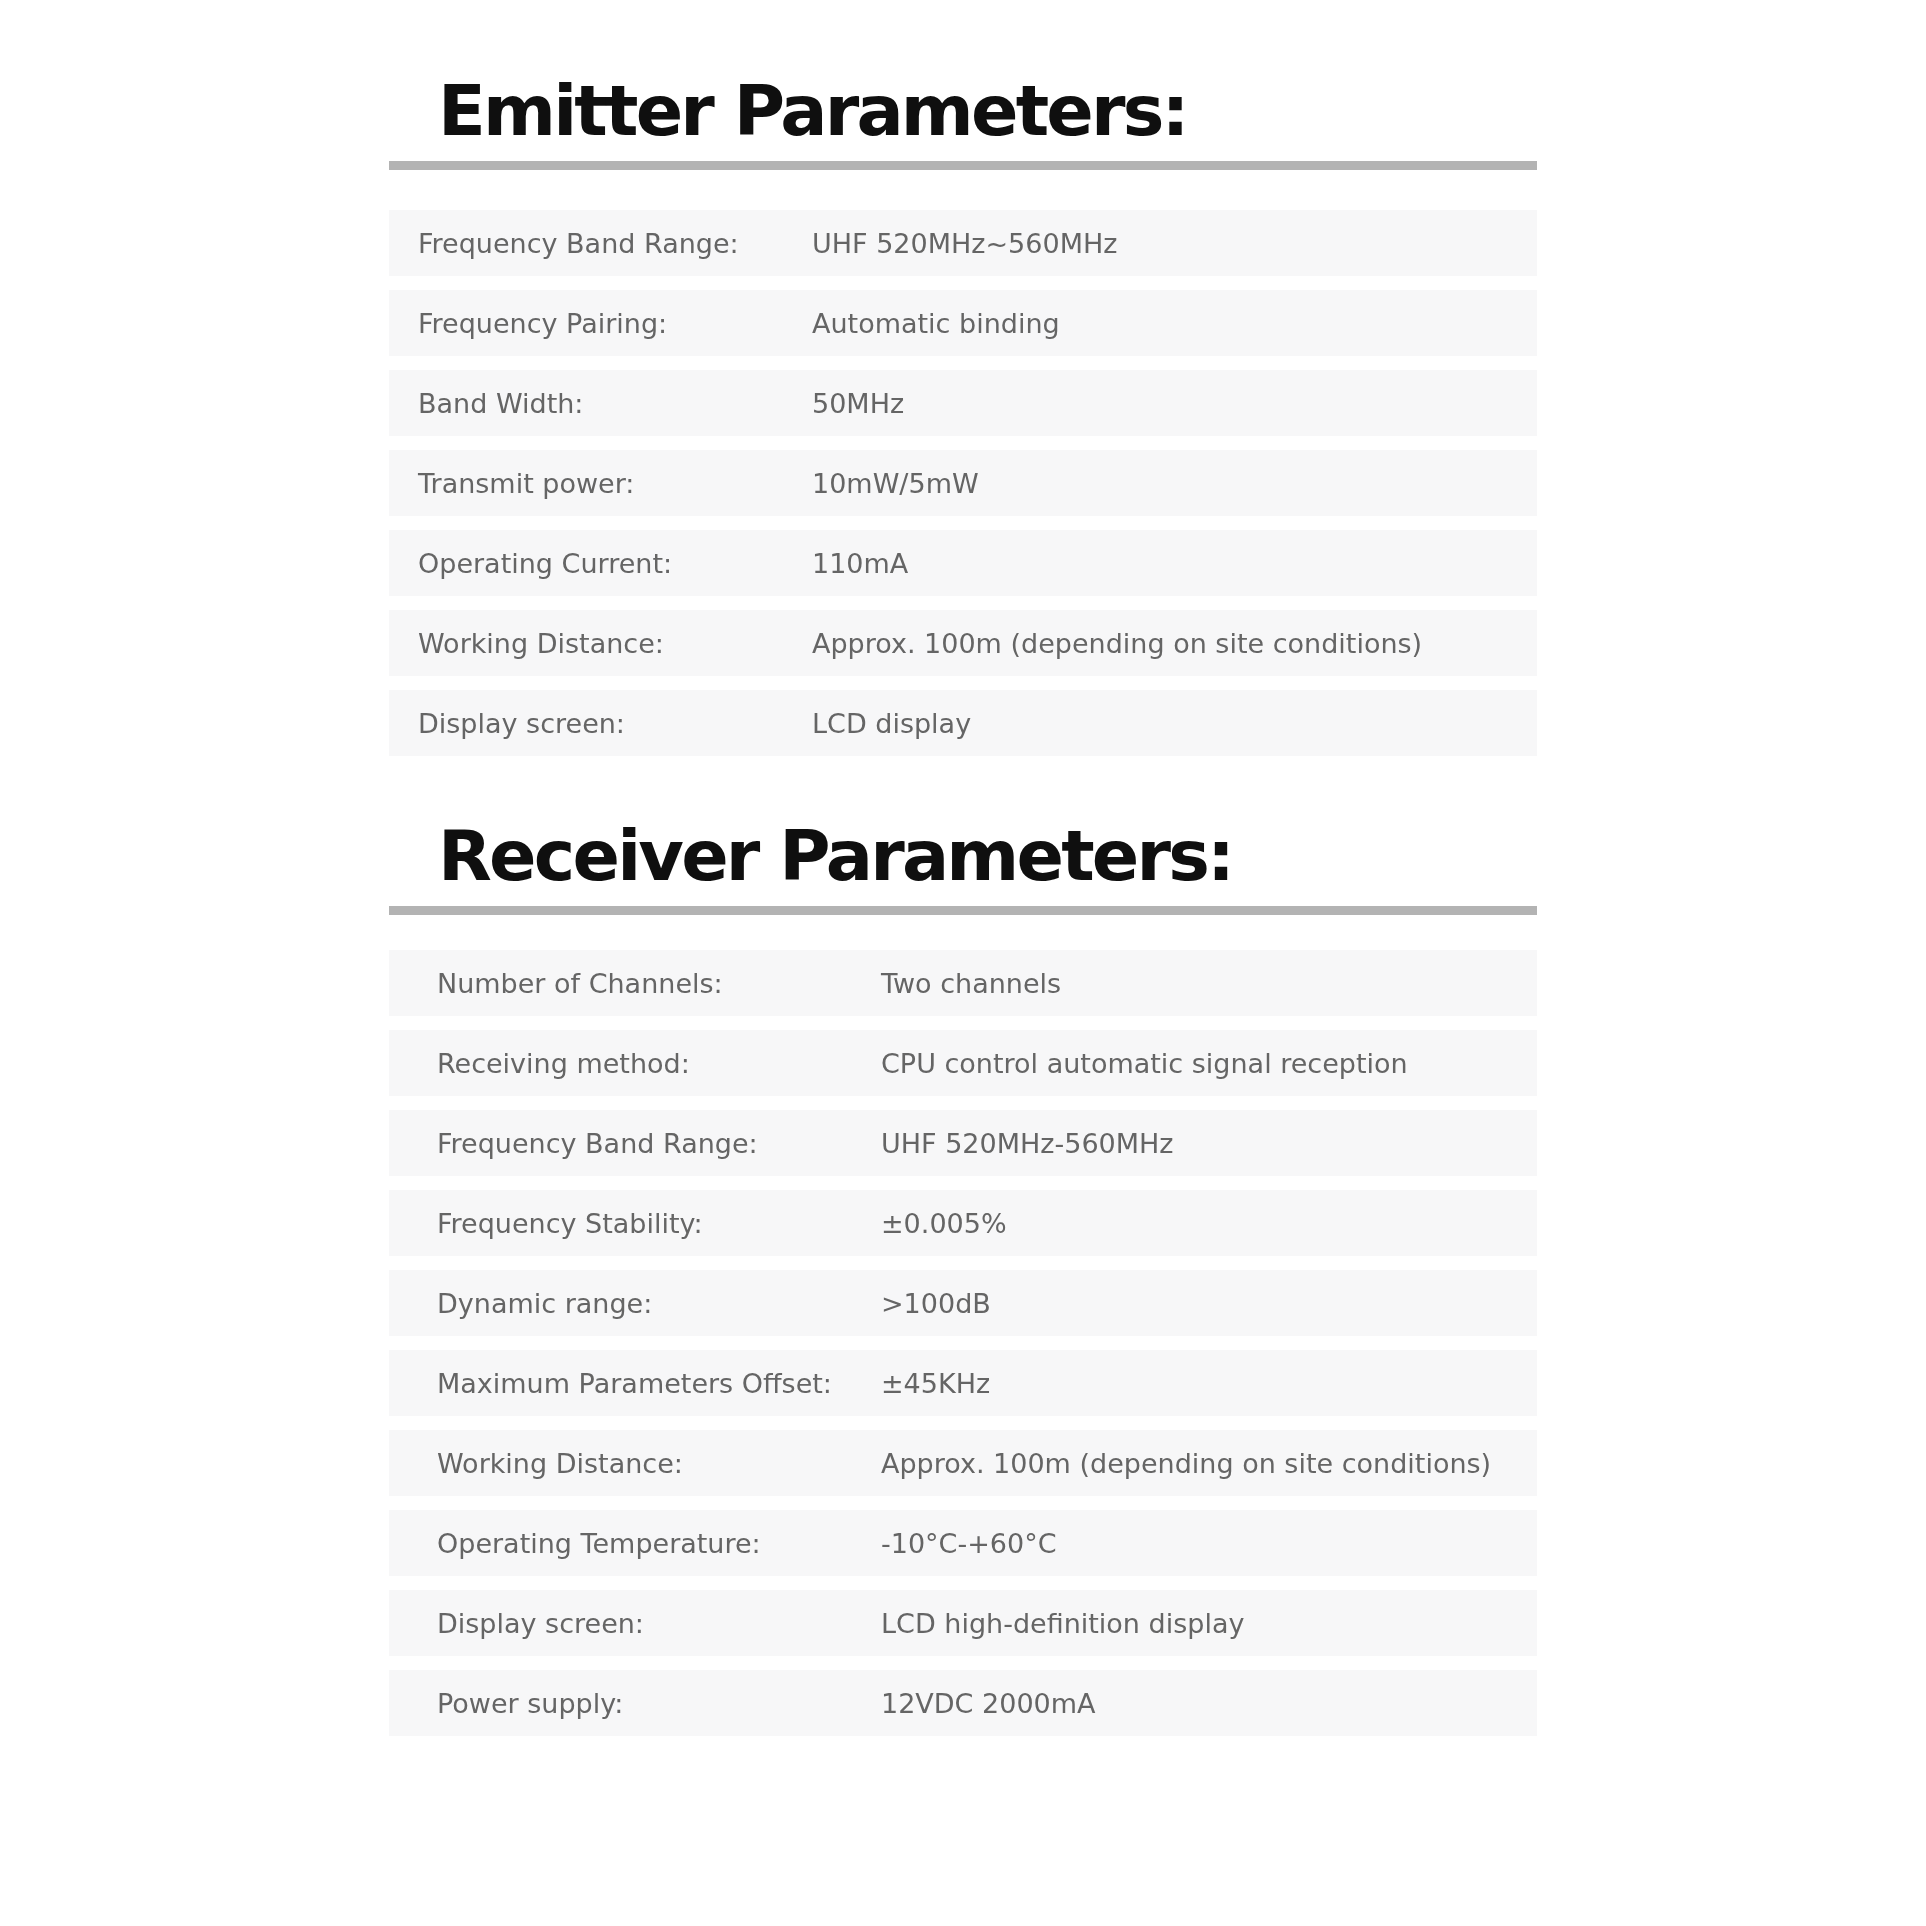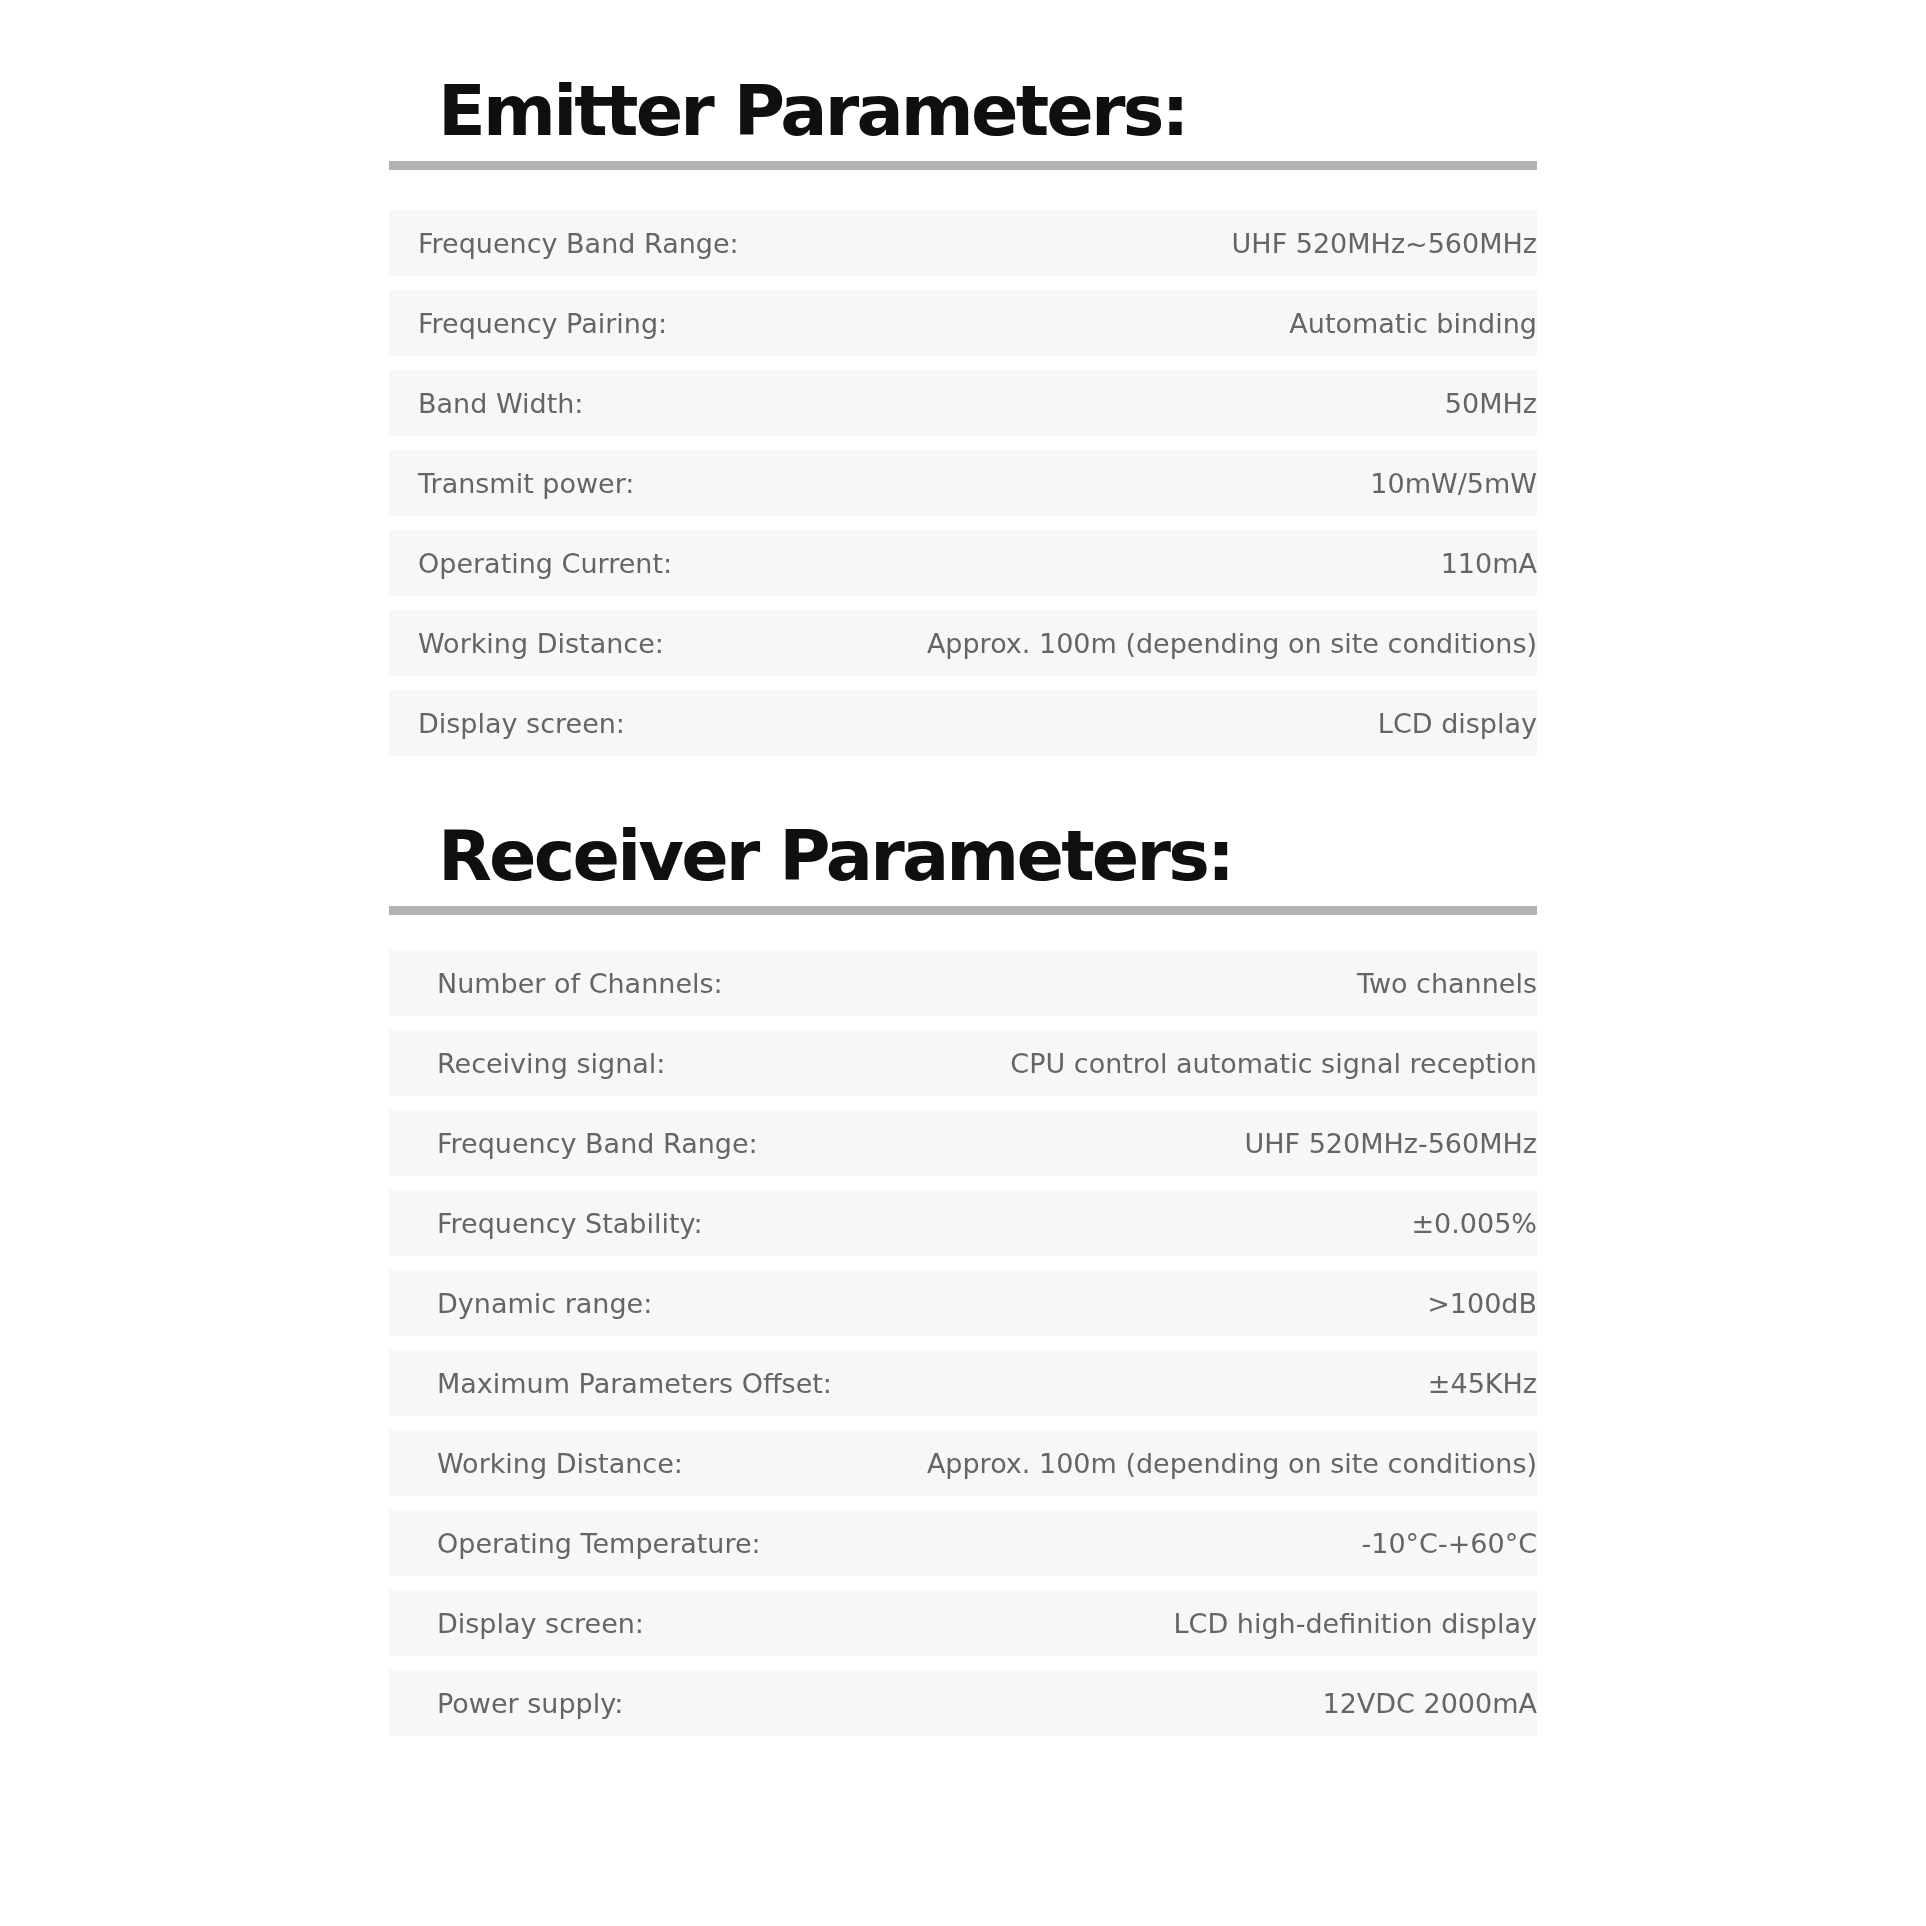--- a/index.html
+++ b/index.html
@@ -49,21 +49,20 @@
   }
   .spec-row{
     display:flex;
     align-items:center;
     height:66px;
     margin-bottom:14px;
     background:var(--row-bg);
     font-size:27px;
     color:var(--text);
     white-space:nowrap;
-    justify-content:space-between;
   }
   .spec-row:last-child{margin-bottom:0;}
   .section-0 .spec-row{padding-left:29px;}
   .section-0 .spec-label{flex:0 0 394px;}
   .section-1 .spec-row{padding-left:48px;}
   .section-1 .spec-label{flex:0 0 444px;}
   .spec-label,.spec-value{
     display:inline-block;
     overflow:visible;
   }
@@ -118,21 +117,21 @@
   <section class="spec-section section-1">
     <h1 class="section-title">Receiver Parameters:</h1>
     <div class="title-divider"></div>
     <div class="spec-rows">
   <div class="spec-row">
     <span class="spec-label">Number of Channels:</span>
     <span class="spec-value">Two channels</span>
   </div>
 
   <div class="spec-row">
-    <span class="spec-label">Receiving signal:</span>
+    <span class="spec-label">Receiving method:</span>
     <span class="spec-value">CPU control automatic signal reception</span>
   </div>
 
   <div class="spec-row">
     <span class="spec-label">Frequency Band Range:</span>
     <span class="spec-value">UHF 520MHz-560MHz</span>
   </div>
 
   <div class="spec-row">
     <span class="spec-label">Frequency Stability:</span>

